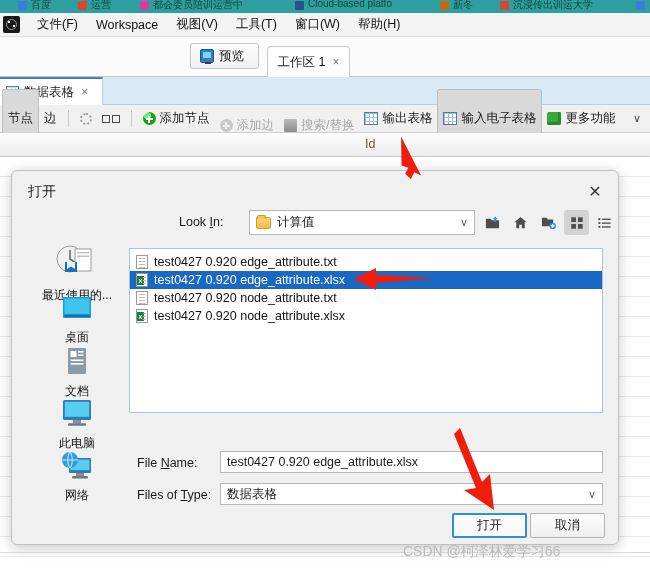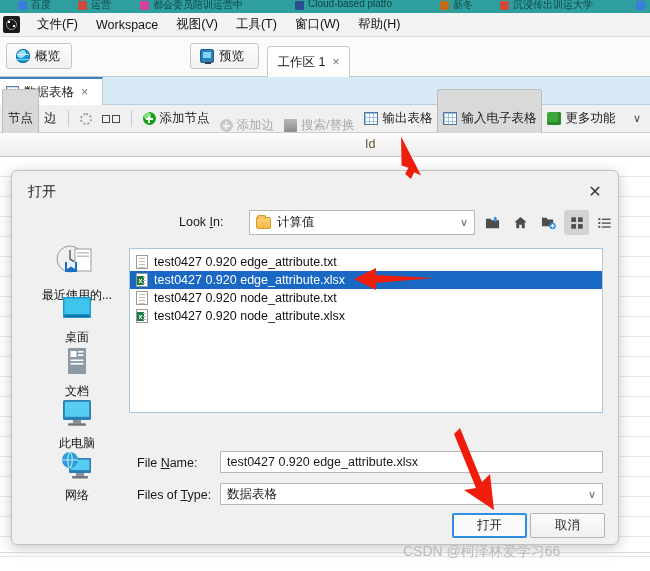--- a/index.html
+++ b/index.html
@@ -267,24 +267,20 @@
   <div id="app-logo"></div>
   <div class="menu-item">文件(F)</div>
   <div class="menu-item">Workspace</div>
   <div class="menu-item">视图(V)</div>
   <div class="menu-item">工具(T)</div>
   <div class="menu-item">窗口(W)</div>
   <div class="menu-item">帮助(H)</div>
 </div>
 
 <div id="viewbar">
-  <div class="vbtn" style="left:6px;width:66px;">
-    <span class="ic ic-globe"></span>
-    <span>概览</span>
-  </div>
   <div class="vbtn active" style="left:84px;width:98px;margin-top:45px;">
     <span class="ic ic-grid"></span>
     <span>数据资料</span>
   </div>
   <div class="vbtn" style="left:190px;width:69px;">
     <span class="ic ic-monitor"></span>
     <span>预览</span>
   </div>
   <div id="ws-tab">
     <span>工作区 1</span>

